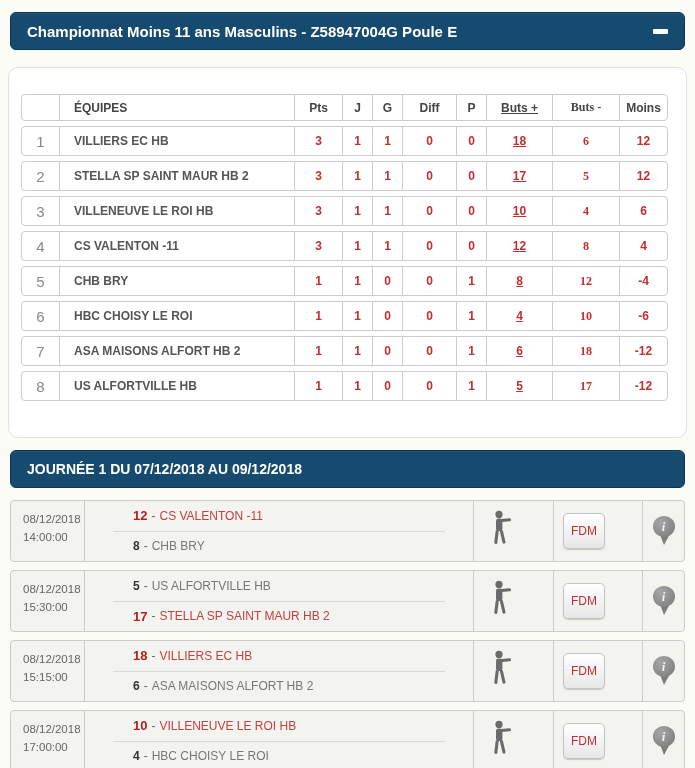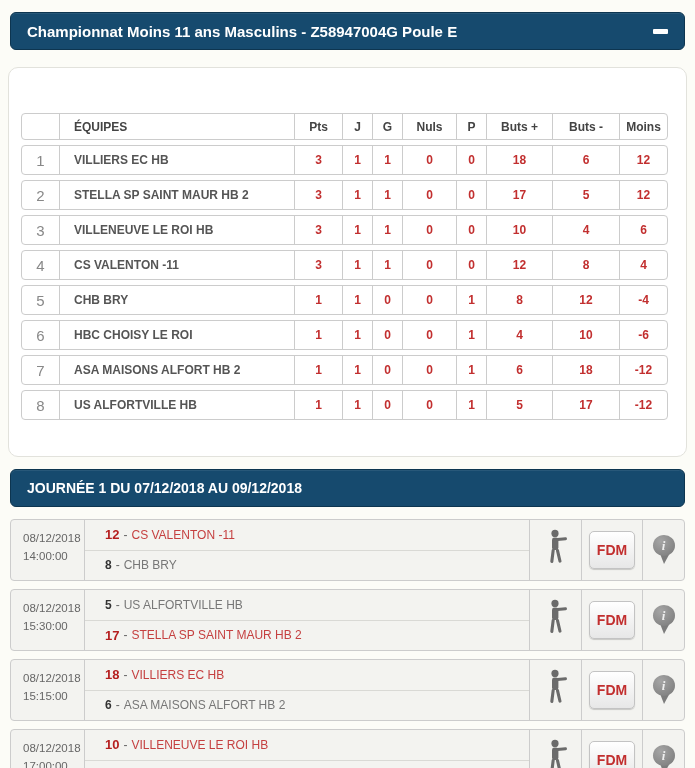--- a/index.html
+++ b/index.html
@@ -42,56 +42,56 @@
     padding:26px 18px 36px 12px;
   }
   .t-row {
     display:flex;
     align-items:stretch;
     border:1px solid #ccc;
     border-radius:4px;
     background:#fff;
     height:27px;
     overflow:hidden;
-    margin-top:19px;
   }
   .t-row.head { margin-bottom:4px; }
   .t-row.data { height:30px; margin-top:5px; }
   .t-row.data:nth-of-type(odd) { background:#fff; }
   .t-row.alt { background:#f2f2f0; }
   .cell {
     display:flex; align-items:center; justify-content:center;
     border-left:1px solid #ccc;
     font-size:12px; font-weight:bold; color:#444;
     white-space:nowrap;
   }
   .cell:first-child { border-left:none; }
   .c-rank  { width:37px; }
   .c-team  { flex:1; justify-content:flex-start; padding-left:14px; }
   .c-pts   { width:48px;text-align:center; }
   .c-j     { width:30px; }
   .c-g     { width:30px; }
   .c-nuls  { width:54px; }
   .c-p     { width:30px; }
-  .c-bp    { width:66px; }
-  .c-bm    { width:67px; }
+  .c-bp    { width:66px;text-decoration:underline; }
+  .c-bm    { width:67px;font-family:Liberation Serif, serif; }
   .c-diff  { width:48px; }
   .t-row.data .c-rank { color:#888; font-size:15px; font-weight:normal; }
   .t-row.data .c-team { color:#555; }
   .t-row.data .num    { color:#c22f2f; }
 
   
   .match-row {
     margin:8px 10px 0;
     border:1px solid #ccc;
     border-radius:4px;
     background:#f3f3f0;
     display:flex;
     height:62px;
     overflow:hidden;
+    gap:28px;
   }
   .match-row.first { margin-top:12px; }
   .m-date {
     width:74px;
     padding:10px 0 0 12px;
     font-size:11.5px;
     color:#666;
     line-height:1.55;
     border-right:1px solid #ccc;
   }
@@ -115,22 +115,22 @@
   .m-ref  { width:52px; }
   .m-fdm  { width:61px; }
   .m-info { width:42px; }
 
   .fdm-btn {
     border:1px solid #c3c3c3;
     border-radius:5px;
     background:linear-gradient(#ffffff,#e7e7e7);
     box-shadow:0 1px 1px rgba(0,0,0,.18);
     color:#c22f2f;
-    font-weight:bold;
-    font-size:14px;
+    font-weight:normal;
+    font-size:12px;
     padding:10px 7px;
     cursor:pointer;
     font-family:"Liberation Sans", sans-serif;
   }
   .pin {
     position:relative; width:22px; height:30px; cursor:pointer;
   }
   .pin .bubble {
     position:absolute; top:0; left:0;
     width:22px; height:21px;
@@ -164,21 +164,21 @@
 </div>
 
 <div class="standings-panel">
 
   <div class="t-row head">
     <div class="cell c-rank"></div>
     <div class="cell c-team">ÉQUIPES</div>
     <div class="cell c-pts">Pts</div>
     <div class="cell c-j">J</div>
     <div class="cell c-g">G</div>
-    <div class="cell c-nuls">Nuls</div>
+    <div class="cell c-nuls">Diff</div>
     <div class="cell c-p">P</div>
     <div class="cell c-bp">Buts +</div>
     <div class="cell c-bm">Buts -</div>
     <div class="cell c-diff">Moins</div>
   </div>
 
   <div class="t-row data">
     <div class="cell c-rank">1</div>
     <div class="cell c-team">VILLIERS EC HB</div>
     <div class="cell c-pts num">3</div>

